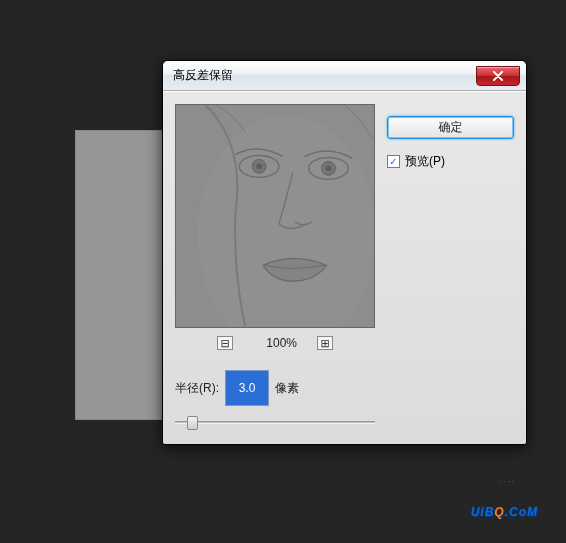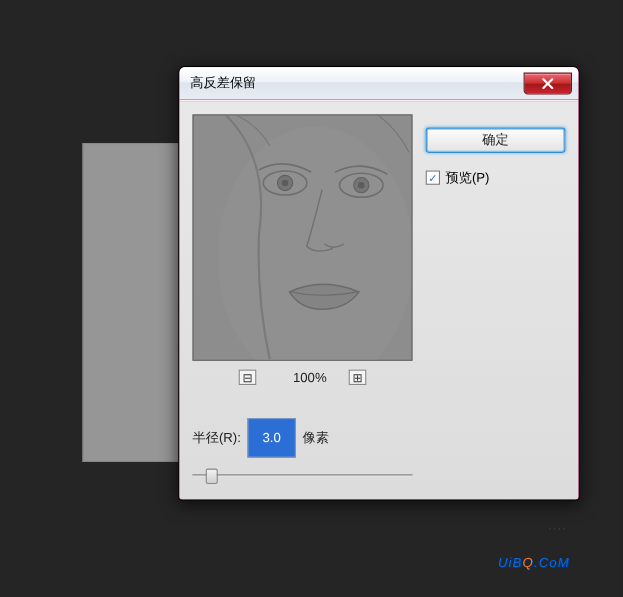--- a/index.html
+++ b/index.html
@@ -1,42 +1,42 @@
 <!DOCTYPE html>
 <html><head>
 <meta charset="utf-8">
 <style>
 *{box-sizing:border-box;margin:0;padding:0;font-family:"Microsoft YaHei","SimSun",sans-serif;font-size:12px}
 body{background:#252525;width:566px;height:543px;position:relative;overflow:hidden}
 .bg-panel{position:absolute;left:75px;top:130px;width:90px;height:290px;background:#969696;border:1px solid #888}
-.dialog{position:absolute;left:162px;top:60px;width:365px;background:#ec4899;border:1px solid #000;border-radius:6px 6px 3px 3px;box-shadow:0 3px 15px rgba(0,0,0,0.7)}
+.dialog{position:absolute;left:162px;top:60px;width:365px;background:#f9a8d4;border:1px solid #000;border-radius:6px 6px 3px 3px;box-shadow:0 3px 15px rgba(0,0,0,0.7)}
 .titlebar{height:30px;background:linear-gradient(to bottom,#fff 0%,#eef2f7 45%,#dde4ec 50%,#e8edf3 100%);border-radius:5px 5px 0 0;border-bottom:1px solid #aaa;display:flex;align-items:center;justify-content:space-between;padding:0 0 0 10px}
 .close-btn{width:44px;height:20px;margin-right:6px;background:linear-gradient(to bottom,#e67 0%,#c9302c 48%,#a01818 52%,#c23 100%);border:1px solid #6b1515;border-radius:0 0 4px 4px;display:flex;align-items:center;justify-content:center;color:#fff;cursor:pointer;box-shadow:inset 0 1px 0 rgba(255,255,255,0.4)}
 .close-btn svg{width:12px;height:10px}
 .dialog-body{padding:12px;background:linear-gradient(to bottom,#e8e8e8,#dcdcdc);border-top:1px solid #fff;display:flex;gap:12px;border-radius:0 0 3px 3px}
 .left-col{flex:0 0 200px}
 .right-col{flex:1;display:flex;flex-direction:column;gap:8px;padding-top:12px}
 .preview{width:200px;height:224px;border:1px solid #666;background:#8a8a8a;position:relative;overflow:hidden}
 .face{position:absolute;inset:0}
 .zoom-row{display:flex;align-items:center;justify-content:center;gap:20px;margin-top:8px}
 .zoom-btn{width:16px;height:14px;border:1px solid #888;background:#f5f5f5;display:flex;align-items:center;justify-content:center;cursor:pointer;font-size:11px;color:#333}
 .zoom-pct{min-width:44px;text-align:right;color:#222}
-.radius-row{display:flex;align-items:center;gap:6px;margin-top:30px}
+.radius-row{display:flex;align-items:center;gap:6px;margin-top:20px}
 .radius-label{color:#222}
 .radius-input{width:44px;height:24px;border:1px solid #7a9ac0;background:#fff;color:#1362c8;text-align:center;padding:17px 2px}
 .radius-input.sel{background:#2b6fd6;color:#fff}
 .unit{color:#222}
 .slider-wrap{margin-top:6px;position:relative;height:20px}
 .slider-track{position:absolute;left:0;right:0;top:9px;height:3px;background:#bdbdbd;border-top:1px solid #9c9c9c;border-bottom:1px solid #f2f2f2}
 .slider-thumb{position:absolute;top:4px;left:12px;width:11px;height:14px;background:linear-gradient(#f2f2f2,#cfcfcf);border:1px solid #888;border-radius:2px;cursor:pointer}
 .btn{height:23px;border:1px solid #707070;border-radius:3px;background:linear-gradient(#fdfdfd,#e3e3e3);cursor:pointer;color:#222;display:flex;align-items:center;justify-content:center;box-shadow:0 1px 0 #fff inset}
 .btn.primary{border:1px solid #2b8bd6;box-shadow:0 0 0 1px #7cc5ef inset,0 0 3px #5fb4e8}
 .cb-row{display:flex;align-items:center;gap:5px;margin-top:6px}
 .cb{width:13px;height:13px;border:1px solid #7a7a7a;background:#fff;display:flex;align-items:center;justify-content:center;color:#2b6fd6;font-size:10px;cursor:pointer}
-.watermark{position:absolute;right:48px;bottom:20px;font-family:Arial,sans-serif;font-weight:normal;font-size:30px;font-style:italic;letter-spacing:1px;color:#0a6ae0;text-shadow:1px 1px 0 #003a8c}
+.watermark{position:absolute;right:28px;bottom:20px;font-family:Arial,sans-serif;font-weight:bold;font-size:30px;font-style:italic;letter-spacing:1px;color:#0a6ae0;text-shadow:1px 1px 0 #003a8c}
 .watermark .q{color:#ff7a1a}
 .tiny-mark{position:absolute;right:50px;bottom:58px;font-size:7px;color:#6a6a6a;letter-spacing:2px}
 .controls-bottom{width:100%}
 </style>
 </head>
 <body>
 
 <div class="bg-panel"></div>
 
 <div class="dialog">

